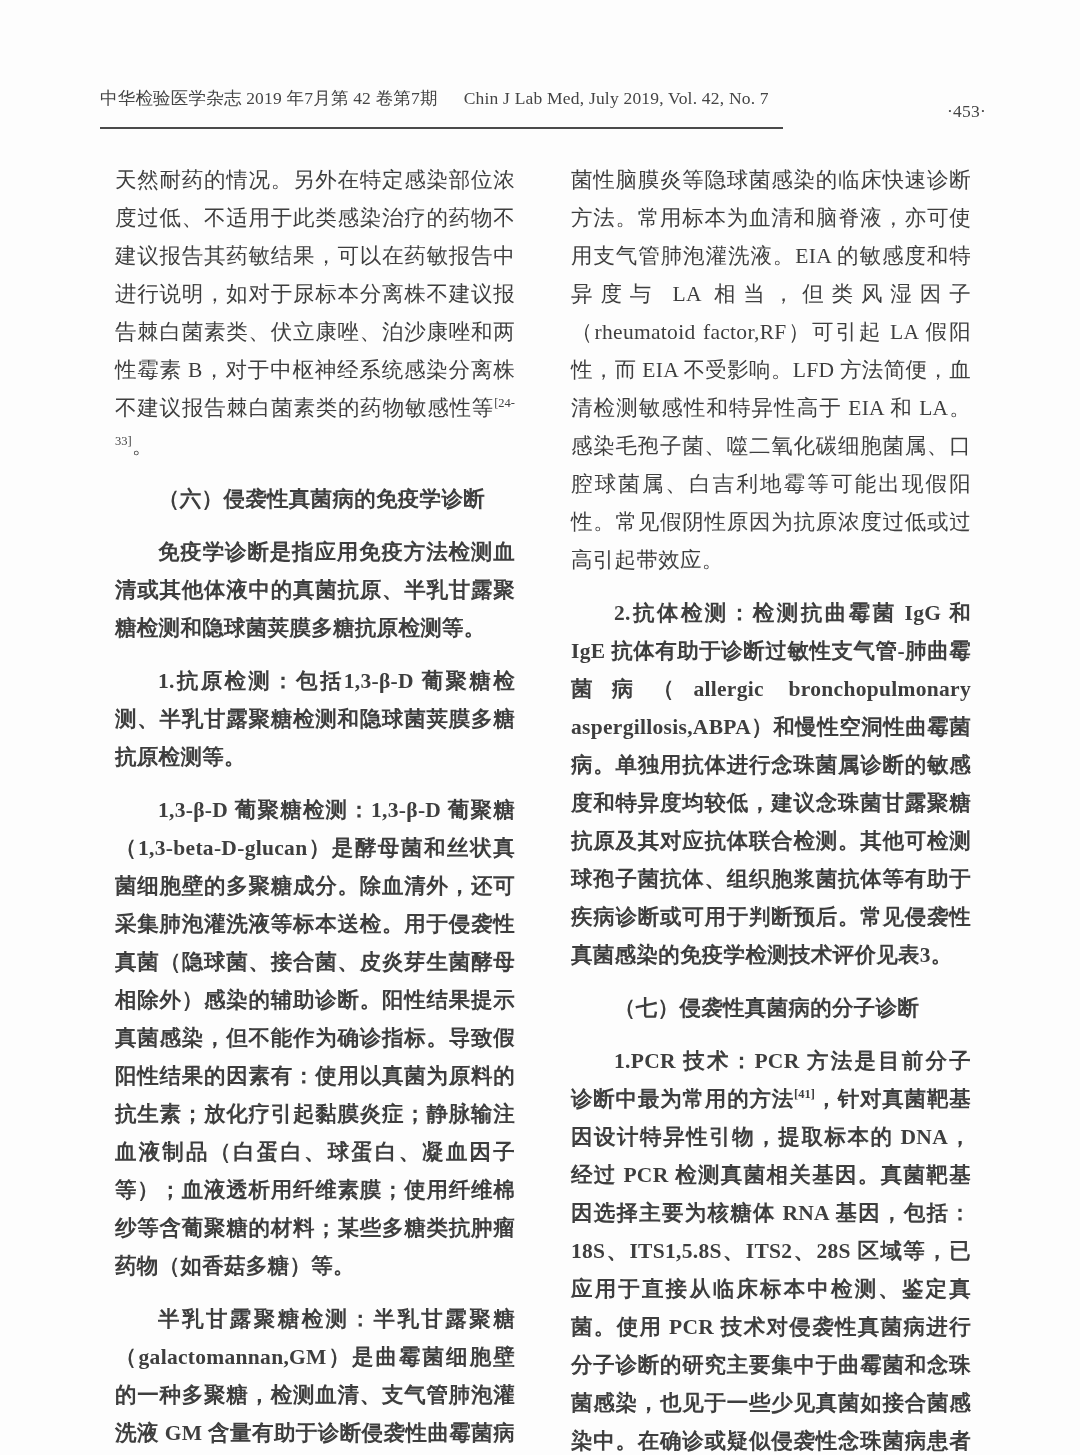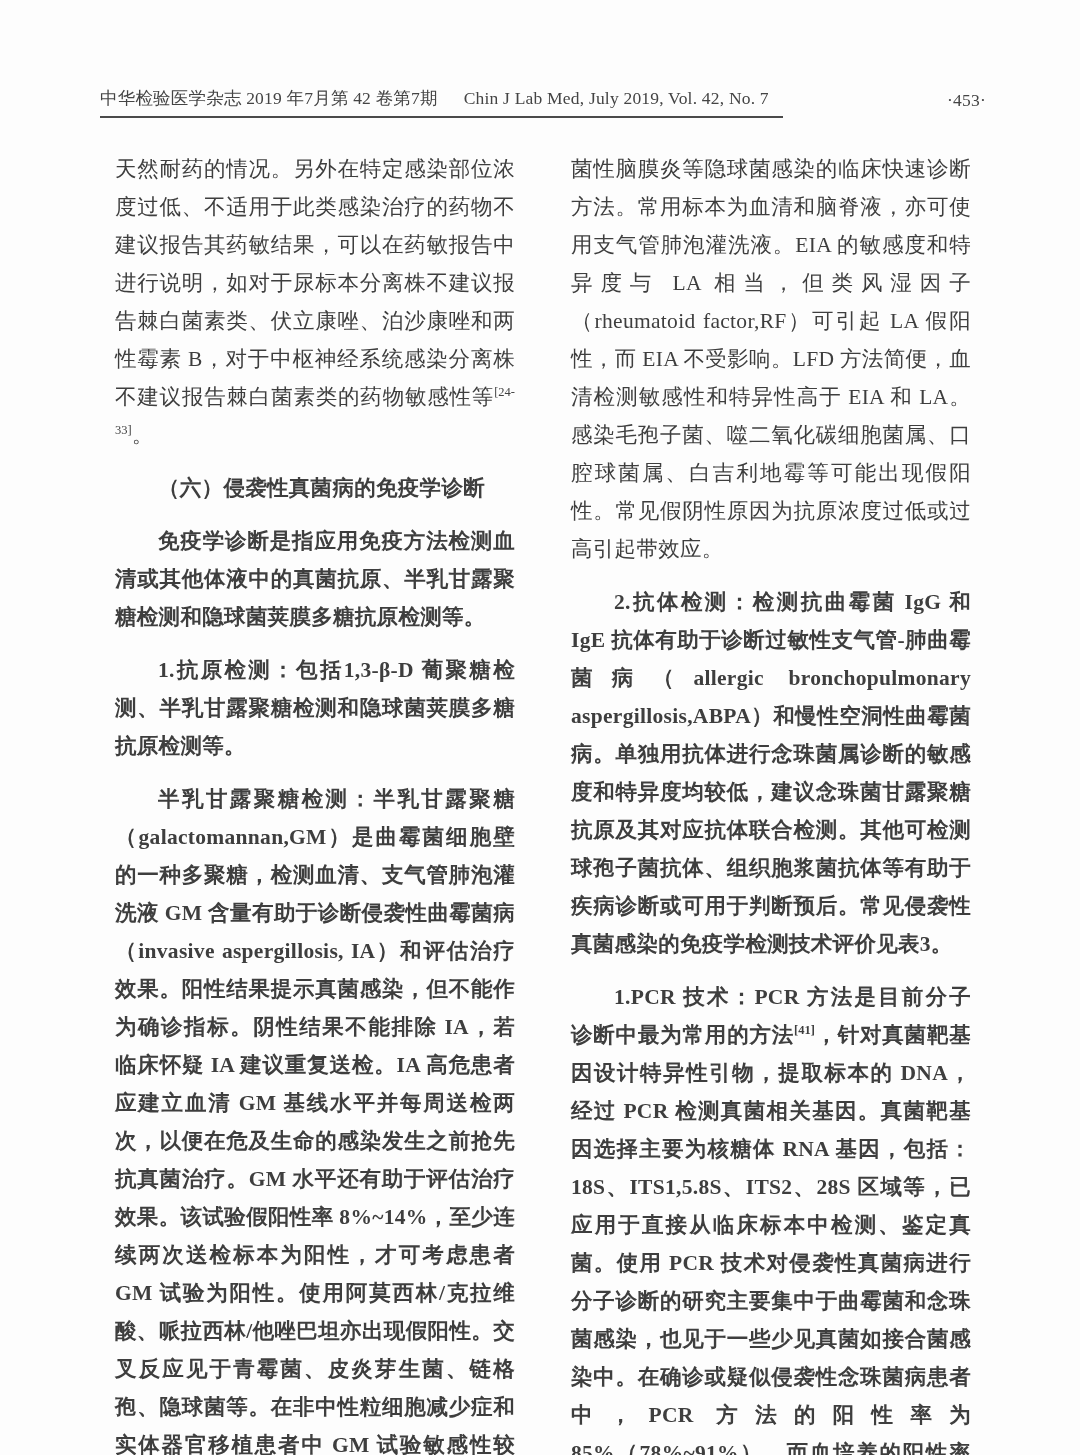--- a/index.html
+++ b/index.html
@@ -25,21 +25,21 @@
   .header-row {
     display: flex;
     justify-content: space-between;
     align-items: flex-end;
     font-size: 17.5px;
     color: #444444;
     letter-spacing: 0.2px;
   }
   .header-left {
     border-bottom: 2px solid #4a4a4a;
-    padding-bottom: 6px;
+    padding-bottom: 17px;
     padding-right: 14px;
     white-space: nowrap;
   }
   .journal-en { margin-left: 26px; }
   .page-number {
     padding-bottom: 7px;
     white-space: nowrap;
   }
   .columns {
     display: flex;
@@ -76,22 +76,24 @@
         <span>中华检验医学杂志 2019 年7月第 42 卷第7期</span><span class="journal-en">Chin J Lab Med, July 2019, Vol. 42, No. 7</span>
       </div>
       <div class="page-number">·453·</div>
     </div>
     <div class="columns">
       <div class="col">
           <p>天然耐药的情况。另外在特定感染部位浓度过低、不适用于此类感染治疗的药物不建议报告其药敏结果，可以在药敏报告中进行说明，如对于尿标本分离株不建议报告棘白菌素类、伏立康唑、泊沙康唑和两性霉素 B，对于中枢神经系统感染分离株不建议报告棘白菌素类的药物敏感性等<sup>[24-33]</sup>。</p>
           <p class="indent">（六）侵袭性真菌病的免疫学诊断</p>
           <p class="indent">免疫学诊断是指应用免疫方法检测血清或其他体液中的真菌抗原、半乳甘露聚糖检测和隐球菌荚膜多糖抗原检测等。</p>
           <p class="indent">1.抗原检测：包括1,3-β-D 葡聚糖检测、半乳甘露聚糖检测和隐球菌荚膜多糖抗原检测等。</p>
+          <p class="indent">1,3-β-D 葡聚糖检测：1,3-β-D 葡聚糖（1,3-beta-D-glucan）是酵母菌和丝状真菌细胞壁的多聚糖成分。除血清外，还可采集肺泡灌洗液等标本送检。用于侵袭性真菌（隐球菌、接合菌、皮炎芽生菌酵母相除外）感染的辅助诊断。阳性结果提示真菌感染，但不能作为确诊指标。导致假阳性结果的因素有：使用以真菌为原料的抗生素；放化疗引起黏膜炎症；静脉输注血液制品（白蛋白、球蛋白、凝血因子等）；血液透析用纤维素膜；使用纤维棉纱等含葡聚糖的材料；某些多糖类抗肿瘤药物（如香菇多糖）等。</p>
           <p class="indent">半乳甘露聚糖检测：半乳甘露聚糖（galactomannan,GM）是曲霉菌细胞壁的一种多聚糖，检测血清、支气管肺泡灌洗液 GM 含量有助于诊断侵袭性曲霉菌病（invasive aspergillosis, IA）和评估治疗效果。阳性结果提示真菌感染，但不能作为确诊指标。阴性结果不能排除 IA，若临床怀疑 IA 建议重复送检。IA 高危患者应建立血清 GM 基线水平并每周送检两次，以便在危及生命的感染发生之前抢先抗真菌治疗。GM 水平还有助于评估治疗效果。该试验假阳性率 8%~14%，至少连续两次送检标本为阳性，才可考虑患者 GM 试验为阳性。使用阿莫西林/克拉维酸、哌拉西林/他唑巴坦亦出现假阳性。交叉反应见于青霉菌、皮炎芽生菌、链格孢、隐球菌等。在非中性粒细胞减少症和实体器官移植患者中 GM 试验敏感性较低，不推荐监测血清 GM。</p>
         </div>
       <div class="col">
           <p>菌性脑膜炎等隐球菌感染的临床快速诊断方法。常用标本为血清和脑脊液，亦可使用支气管肺泡灌洗液。EIA 的敏感度和特异度与 LA 相当，但类风湿因子（rheumatoid factor,RF）可引起 LA 假阳性，而 EIA 不受影响。LFD 方法简便，血清检测敏感性和特异性高于 EIA 和 LA。感染毛孢子菌、噬二氧化碳细胞菌属、口腔球菌属、白吉利地霉等可能出现假阳性。常见假阴性原因为抗原浓度过低或过高引起带效应。</p>
           <p class="indent">2.抗体检测：检测抗曲霉菌 IgG 和 IgE 抗体有助于诊断过敏性支气管-肺曲霉菌病（allergic bronchopulmonary aspergillosis,ABPA）和慢性空洞性曲霉菌病。单独用抗体进行念珠菌属诊断的敏感度和特异度均较低，建议念珠菌甘露聚糖抗原及其对应抗体联合检测。其他可检测球孢子菌抗体、组织胞浆菌抗体等有助于疾病诊断或可用于判断预后。常见侵袭性真菌感染的免疫学检测技术评价见表3。</p>
+          <p class="indent">（七）侵袭性真菌病的分子诊断</p>
           <p class="indent">1.PCR 技术：PCR 方法是目前分子诊断中最为常用的方法<sup>[41]</sup>，针对真菌靶基因设计特异性引物，提取标本的 DNA，经过 PCR 检测真菌相关基因。真菌靶基因选择主要为核糖体 RNA 基因，包括：18S、ITS1,5.8S、ITS2、28S 区域等，已应用于直接从临床标本中检测、鉴定真菌。使用 PCR 技术对侵袭性真菌病进行分子诊断的研究主要集中于曲霉菌和念珠菌感染，也见于一些少见真菌如接合菌感染中。在确诊或疑似侵袭性念珠菌病患者中，PCR 方法的阳性率为 85%（78%~91%），而血培养的阳性率为 38%（29%~46%）。</p>
         </div>
     </div>
   </div>
 </div>
 
 </body></html>

